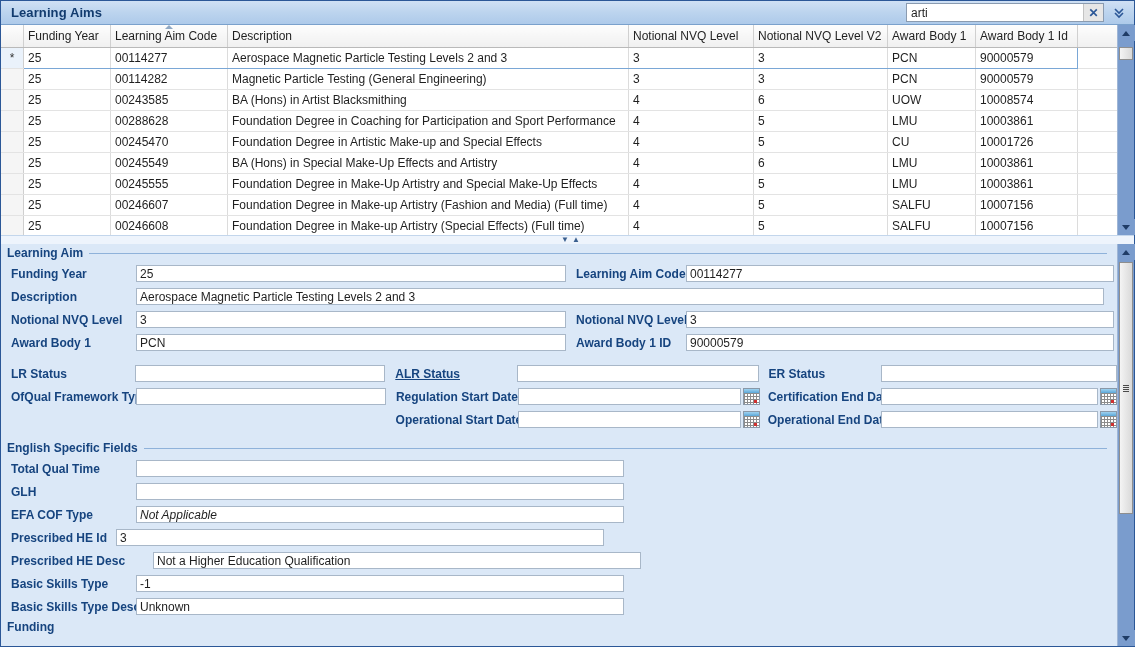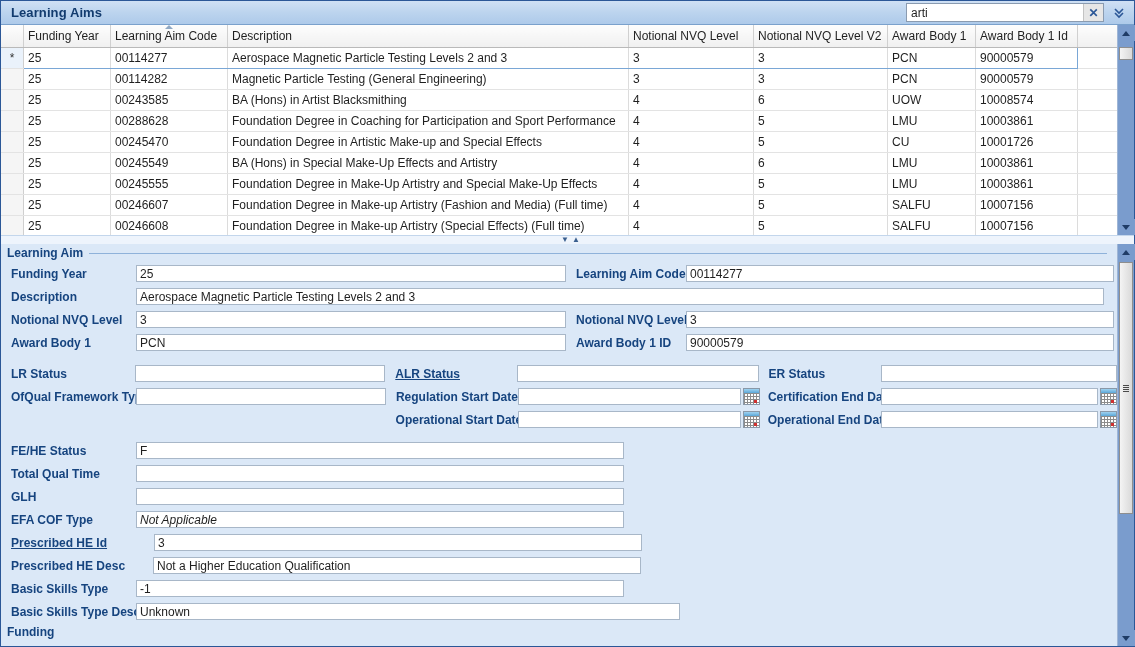--- a/index.html
+++ b/index.html
@@ -438,52 +438,52 @@
               <div class="top"></div>
               <div class="body"></div>
               <div class="dot"></div>
             </div>
         </div>
       </div>
 
       <div style="height:8px;"></div>
 
       <div class="section eng-fields">
-
-        <div class="frow">
-          <div class="lbl" style="width:125px;">FE/HE Status</div>
-          <div class="fld" style="width:488px;">F</div>
-        </div>
+        <div class="section-head">
+          <span>English Specific Fields</span>
+          <div class="rule"></div>
+        </div>
+
         <div class="frow">
           <div class="lbl" style="width:125px;">Total Qual Time</div>
           <div class="fld" style="width:488px;"></div>
         </div>
         <div class="frow">
           <div class="lbl" style="width:125px;">GLH</div>
           <div class="fld" style="width:488px;"></div>
         </div>
         <div class="frow">
           <div class="lbl" style="width:125px;">EFA COF Type</div>
           <div class="fld" style="width:488px;font-style:italic;">Not Applicable</div>
         </div>
         <div class="frow">
-          <div class="lbl" style="width:143px;text-decoration:underline;">Prescribed HE Id</div>
+          <div class="lbl" style="width:105px;">Prescribed HE Id</div>
           <div class="fld" style="width:488px;">3</div>
         </div>
         <div class="frow">
           <div class="lbl" style="width:142px;">Prescribed HE Desc</div>
           <div class="fld" style="width:488px;">Not a Higher Education Qualification</div>
         </div>
         <div class="frow">
           <div class="lbl" style="width:125px;">Basic Skills Type</div>
           <div class="fld" style="width:488px;">-1</div>
         </div>
         <div class="frow">
           <div class="lbl" style="width:125px;">Basic Skills Type Desc</div>
-          <div class="fld" style="width:544px;">Unknown</div>
+          <div class="fld" style="width:488px;">Unknown</div>
         </div>
       </div>
 
       <div class="section">
         <div class="section-head">
           <span>Funding</span>
 
         </div>
       </div>
 

